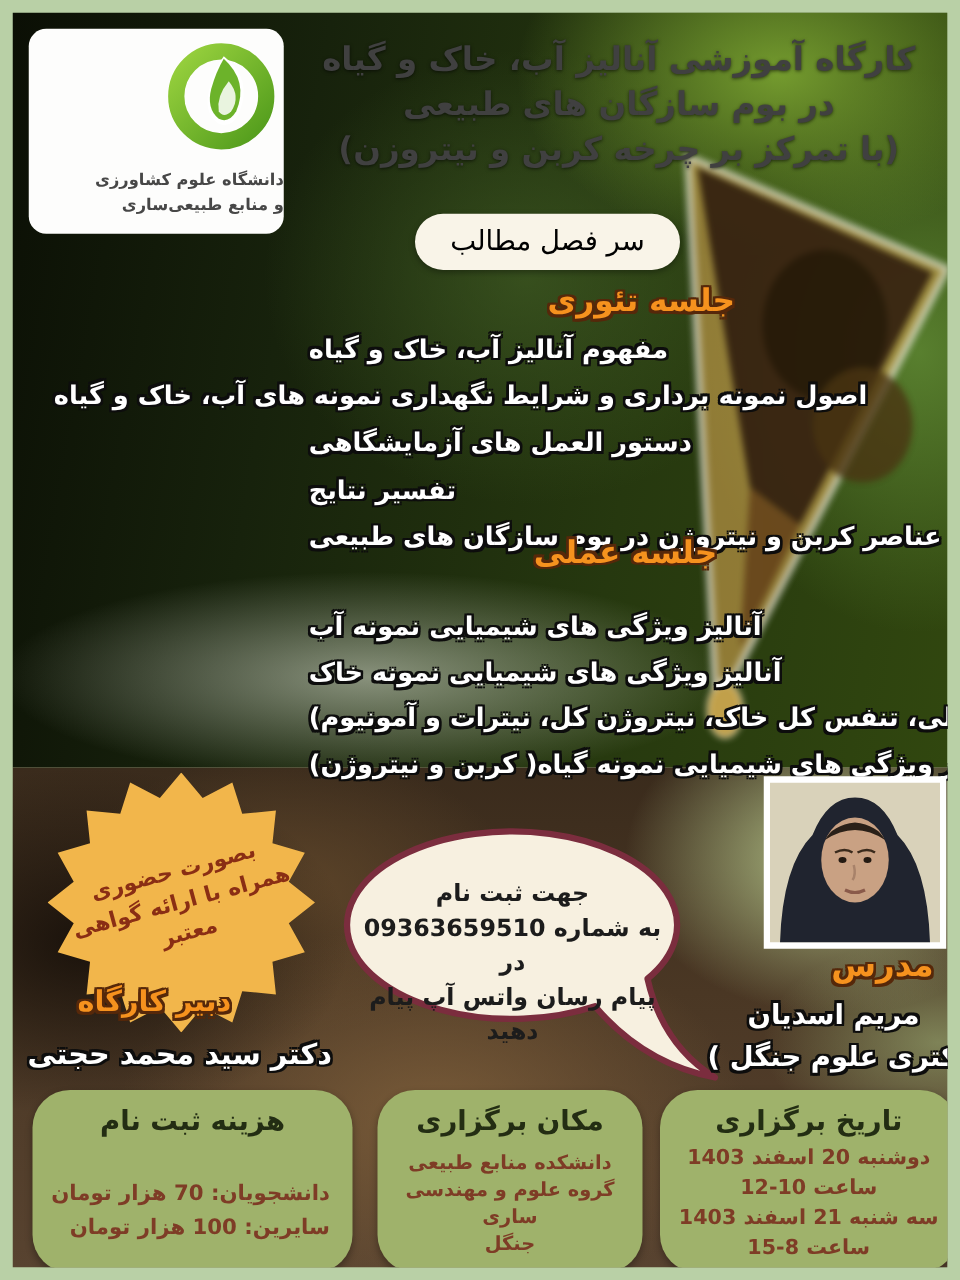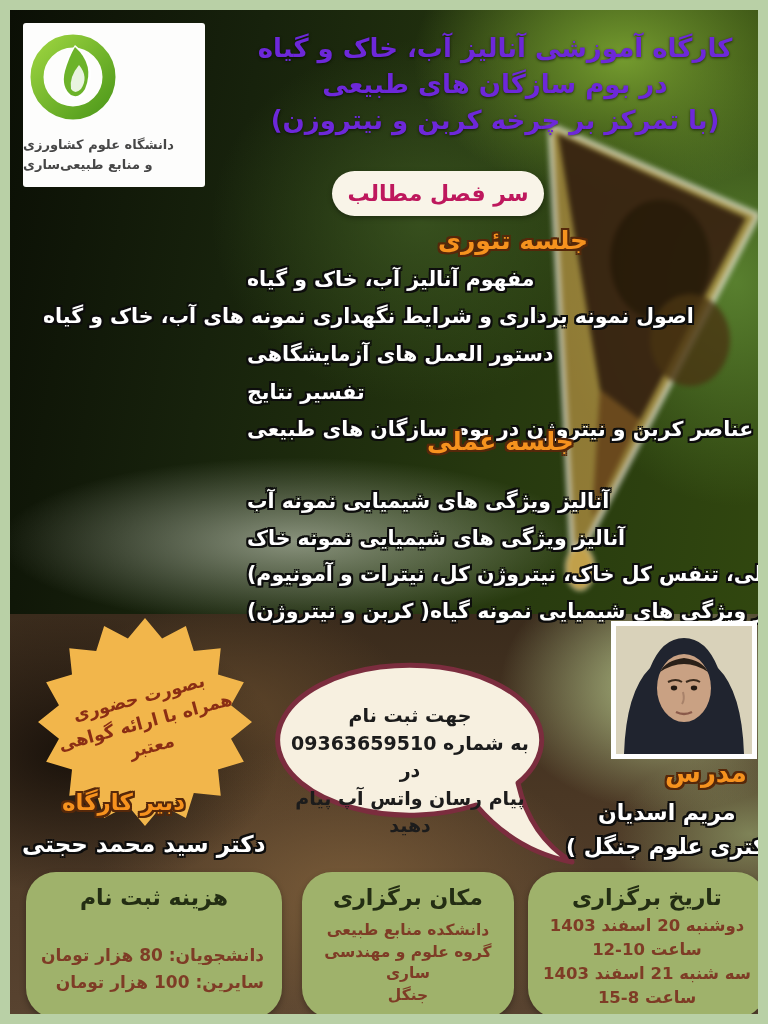--- a/index.html
+++ b/index.html
@@ -24,47 +24,47 @@
       radial-gradient(ellipse 200px 120px at 99% 55%, rgba(160,180,120,.6), rgba(160,180,120,0) 70%),
       radial-gradient(ellipse 300px 200px at 8% 35%, rgba(18,12,7,.85), rgba(18,12,7,0) 70%),
       radial-gradient(ellipse 360px 220px at 45% 70%, rgba(130,98,60,.8), rgba(130,98,60,0) 70%),
       radial-gradient(ellipse 260px 160px at 30% 25%, rgba(95,70,42,.9), rgba(95,70,42,0) 70%),
       linear-gradient(180deg, #3a2b1c 0%, #4a3724 45%, #584330 100%);
   }
   .flask-svg { position:absolute; left:470px; top:110px; filter:blur(2.5px); opacity:.95; }
 
   
   .logo-card {
-    position:absolute; left:13px; top:13px; width:182px; height:164px;
-    background:#fdfdfc; border-radius:3px; text-align:left;
+    position:absolute; left:13px; top:13px; width:204px; height:164px;
+    background:#fdfdfc; border-radius:14px; text-align:right;
   }
   .logo-card svg { margin-top:8px; }
   .logo-text { font-size:13px; line-height:20px; font-weight:bold; color:#474747; }
 
   
   .rtl { direction:rtl; unicode-bidi:embed; }
   .abs { position:absolute; white-space:nowrap; }
   .gold-title {
     position:absolute; left:212px; top:20px; width:546px; text-align:center;
-    color:#6d28d9; font-size:26px; line-height:36px; font-weight:bold;
+    color:#404040; font-size:26px; line-height:36px; font-weight:bold;
     text-shadow:0 1px 3px rgba(0,0,0,.6);
   }
   .outline-blk {
     color:#fff; font-weight:bold; font-size:20.5px;
     text-shadow:-2px -2px 0 #0d0d0d, 2px -2px 0 #0d0d0d, -2px 2px 0 #0d0d0d, 2px 2px 0 #0d0d0d,
                 -2px 0 0 #0d0d0d, 2px 0 0 #0d0d0d, 0 -2px 0 #0d0d0d, 0 2px 0 #0d0d0d;
   }
   .heading-orange {
     color:#f6921e; font-weight:bold; font-size:25px;
     text-shadow:-2px -2px 0 #56280a, 2px -2px 0 #56280a, -2px 2px 0 #56280a, 2px 2px 0 #56280a,
                 -2px 0 0 #56280a, 2px 0 0 #56280a, 0 -2px 0 #56280a, 0 2px 0 #56280a;
   }
   .toc-pill {
     position:absolute; left:322px; top:161px; width:212px; height:45px; border-radius:23px;
-    background:#f9f4e8; color:#be185d; font-size:22px; font-weight:bold;
+    background:#f9f4e8; color:#000000; font-size:22px; font-weight:normal;
     display:flex; align-items:center; justify-content:center;
     box-shadow:0 2px 5px rgba(0,0,0,.35);
   }
 
   
   .starburst {
     position:absolute; left:28px; top:608px; width:214px; height:208px;
     background:#f2b64b;
     clip-path:polygon(100% 50%, 90.2% 58%, 96.2% 69.1%, 84.1% 72.8%, 85.4% 85.4%, 72.8% 84.1%,
       69.1% 96.2%, 58% 90.2%, 50% 100%, 42% 90.2%, 30.9% 96.2%, 27.2% 84.1%, 14.6% 85.4%,
@@ -191,21 +191,21 @@
       </svg>
     </div>
 
     <div class="abs heading-orange rtl" style="left:655px; top:748px; font-size:26px;">مدرس</div>
     <div class="abs outline-blk rtl" style="left:588px; top:790px; font-size:22px;">مریم اسدیان</div>
     <div class="abs outline-blk rtl" style="left:556px; top:824px; font-size:22px;">( دکتری علوم جنگل )</div>
 
     <div class="info-box" style="left:16px; width:256px;">
       <div class="box-title">هزینه ثبت نام</div>
       <div class="box-lines cost-lines">
-        <div>دانشجویان:  80 هزار تومان</div>
+        <div>دانشجویان:  70 هزار تومان</div>
         <div>سایرین:  100 هزار تومان</div>
       </div>
     </div>
 
     <div class="info-box" style="left:292px; width:212px;">
       <div class="box-title">مکان برگزاری</div>
       <div class="box-lines venue-lines">
         <div>دانشکده منابع طبیعی</div>
         <div>گروه علوم و مهندسی</div>
         <div>ساری</div>

